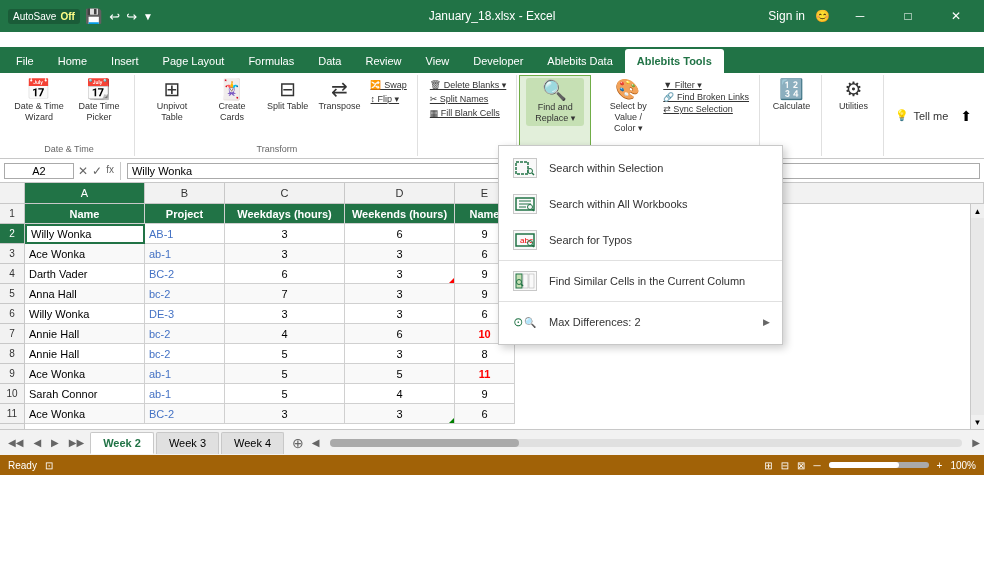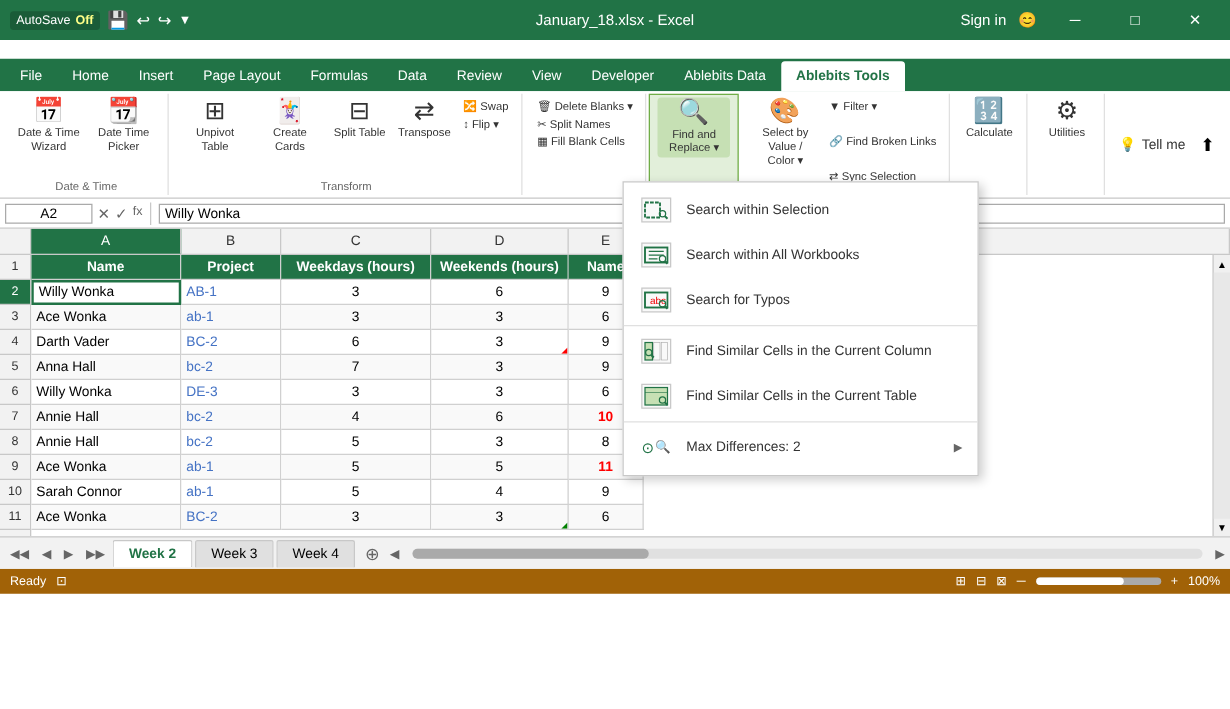--- a/index.html
+++ b/index.html
@@ -99,20 +99,21 @@
     .ribbon-btn-small {
       display: flex;
       align-items: center;
       gap: 3px;
       padding: 1px 4px;
       cursor: pointer;
       border-radius: 2px;
       font-size: 9px;
       color: #333;
       white-space: nowrap;
+      text-decoration: underline;
     }
 
     
     .formula-bar {
       display: flex;
       align-items: center;
       height: 24px;
       border-bottom: 1px solid #c8c8c8;
       background: #fff;
       padding: 0 4px;
@@ -447,21 +448,21 @@
       </div>
       <div class="ribbon-group-label"></div>
     </div>
 
     <div class="ribbon-group">
       <div class="ribbon-items">
         <div class="ribbon-btn">
           <span class="btn-icon">🎨</span>
           <span class="ribbon-btn-label">Select by Value / Color ▾</span>
         </div>
-        <div style="display:flex;flex-direction:column;gap:16px;padding:2px 0;">
+        <div style="display:flex;flex-direction:column;gap:0;padding:2px 0;">
           <div class="ribbon-btn-small">▼ Filter ▾</div>
           <div class="ribbon-btn-small">🔗 Find Broken Links</div>
           <div class="ribbon-btn-small">⇄ Sync Selection</div>
         </div>
       </div>
       <div class="ribbon-group-label"></div>
     </div>
 
     <div class="ribbon-group">
       <div class="ribbon-items">
@@ -726,33 +727,20 @@
           <rect x="1" y="1" width="6" height="14" fill="#c6e0b4" stroke="#217346" stroke-width="1"></rect>
           <rect x="8" y="1" width="5" height="14" fill="none" stroke="#aaa" stroke-width="0.5"></rect>
           <rect x="14" y="1" width="5" height="14" fill="none" stroke="#aaa" stroke-width="0.5"></rect>
           <circle cx="4" cy="9" r="2.5" fill="none" stroke="#217346" stroke-width="1"></circle>
           <line x1="6" y1="11" x2="8" y2="13" stroke="#217346" stroke-width="1.5"></line>
         </svg>
       </div>
     </div>
     <span>Find Similar Cells in the Current Column</span>
   </div>
-  <div class="menu-item">
-    <div class="menu-icon">
-      <div class="menu-icon-img">
-        <svg width="20" height="16" viewBox="0 0 20 16">
-          <rect x="1" y="1" width="18" height="14" fill="#c6e0b4" stroke="#217346" stroke-width="1"></rect>
-          <line x1="1" y1="5" x2="19" y2="5" stroke="#217346" stroke-width="0.5"></line>
-          <circle cx="15" cy="11" r="2.5" fill="none" stroke="#217346" stroke-width="1"></circle>
-          <line x1="17" y1="13" x2="19" y2="15" stroke="#217346" stroke-width="1.5"></line>
-        </svg>
-      </div>
-    </div>
-    <span>Find Similar Cells in the Current Table</span>
-  </div>
   <div class="menu-sep"></div>
   <div class="menu-item">
     <div class="menu-icon">
       <div style="display:flex;gap:1px;align-items:center;">
         <span style="font-size:12px;color:#217346;">⊙</span>
         <span style="font-size:10px;color:#666;">🔍</span>
       </div>
     </div>
     <span>Max Differences: 2</span>
     <span class="menu-arrow">▶</span>

